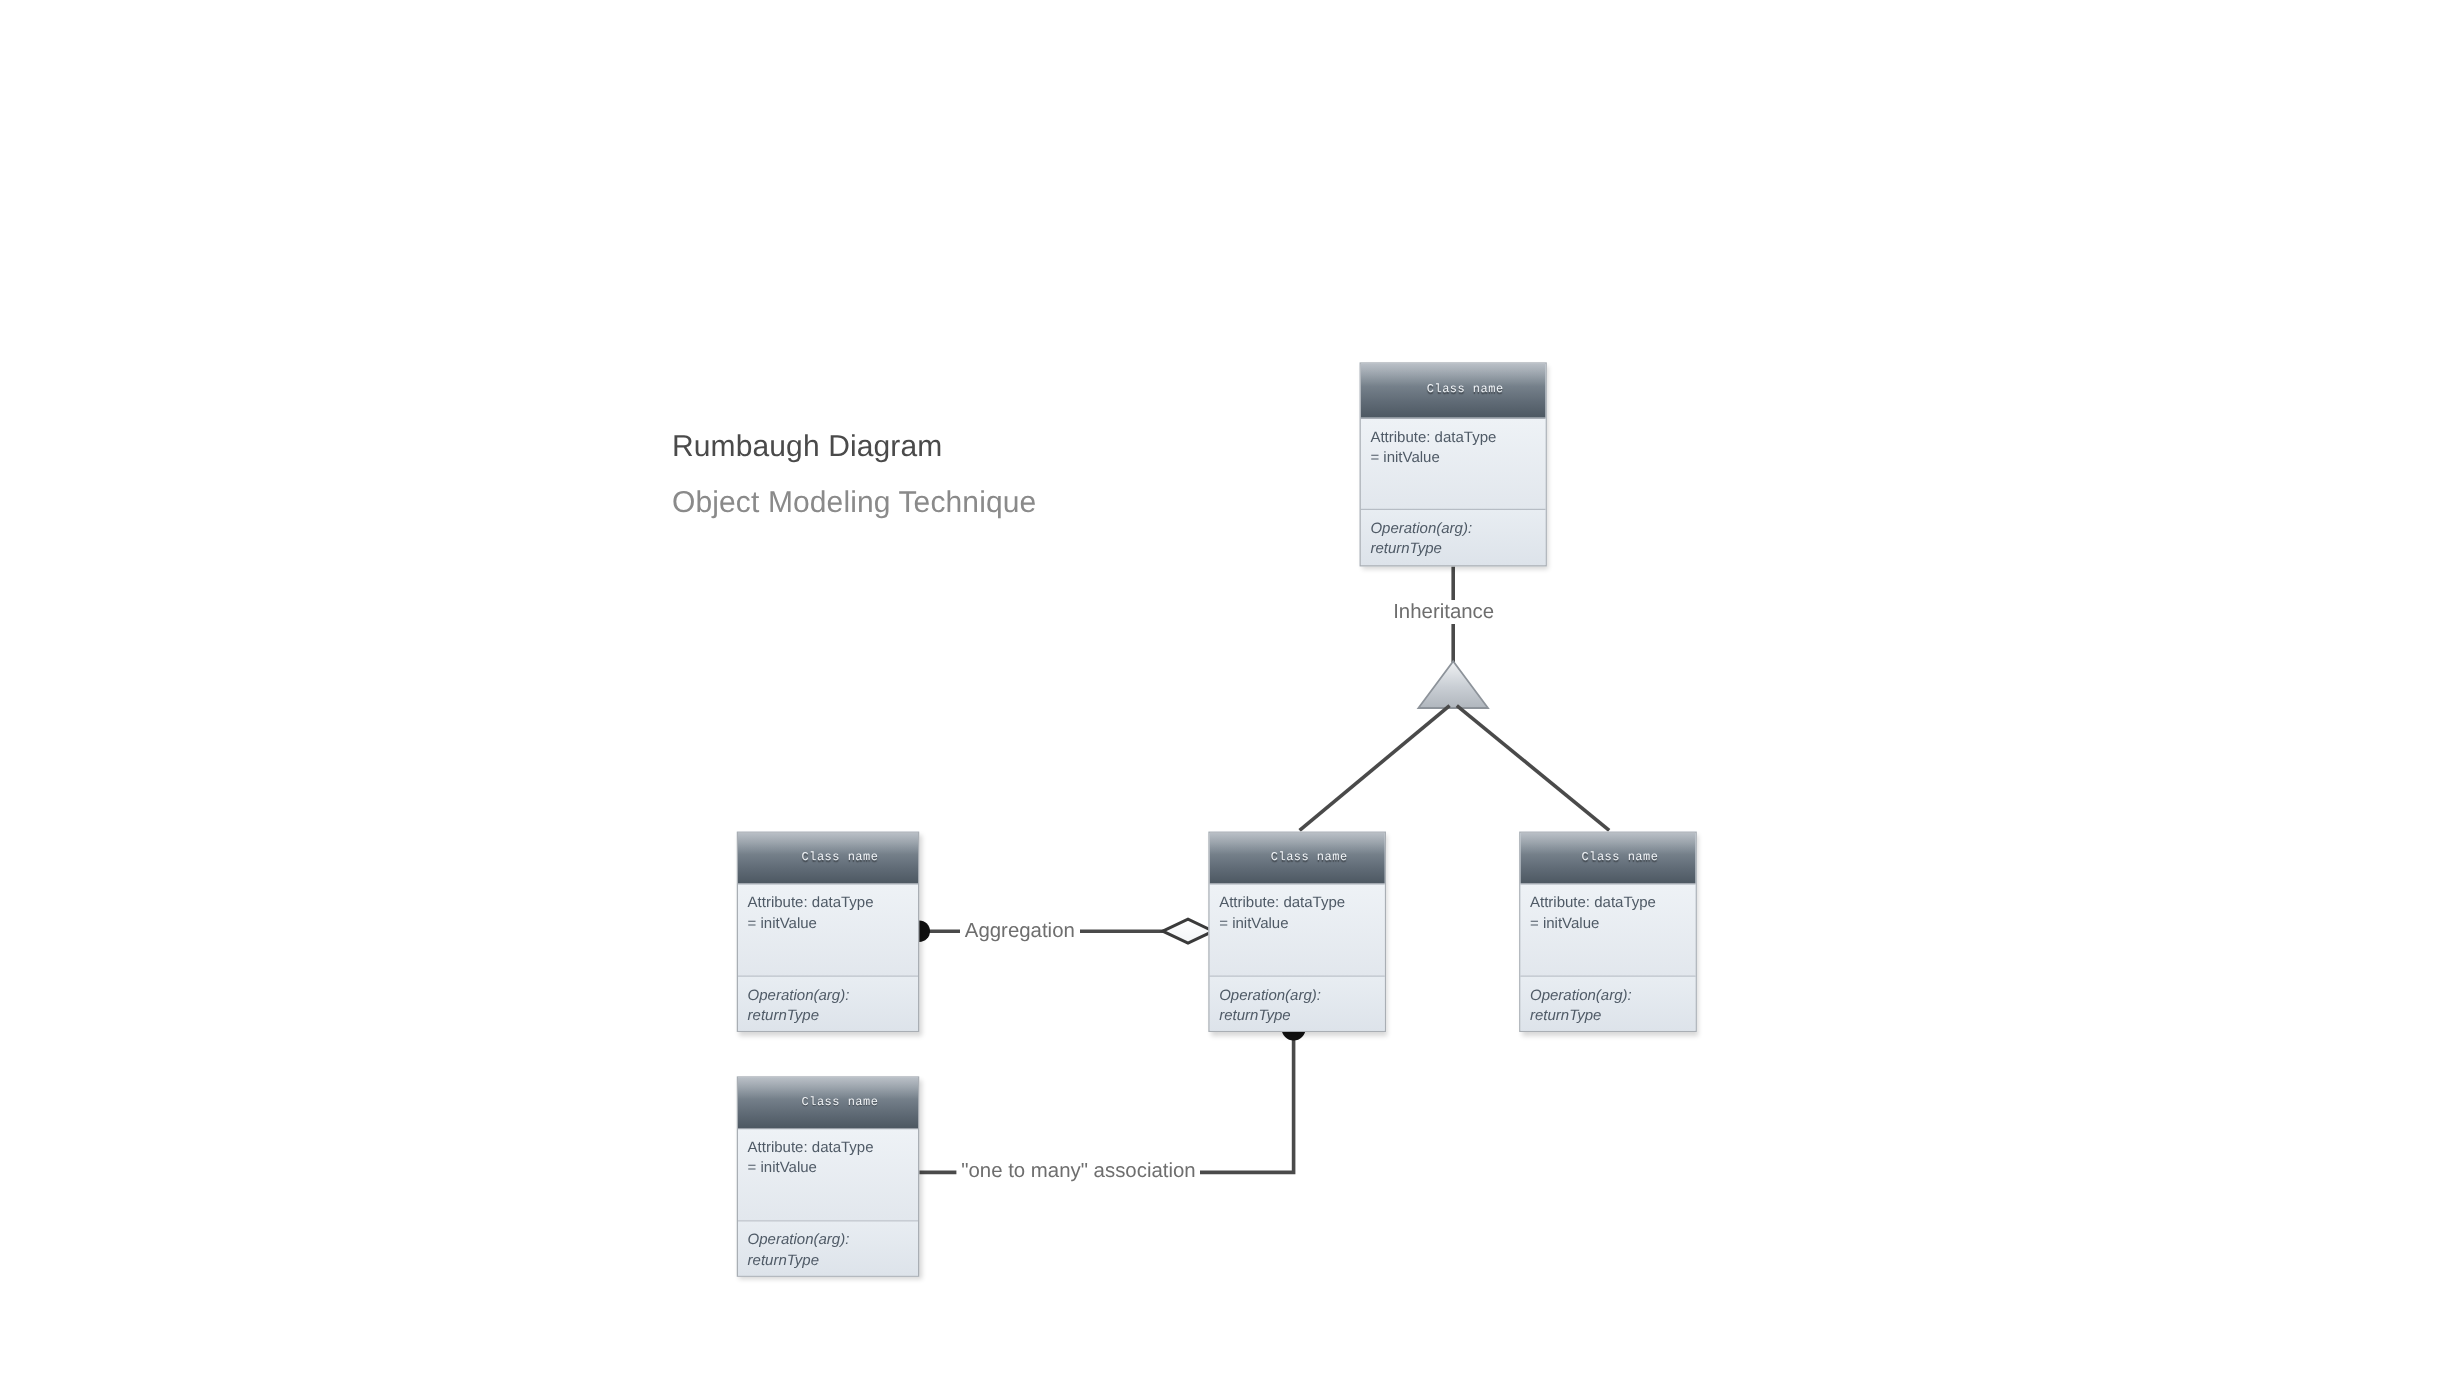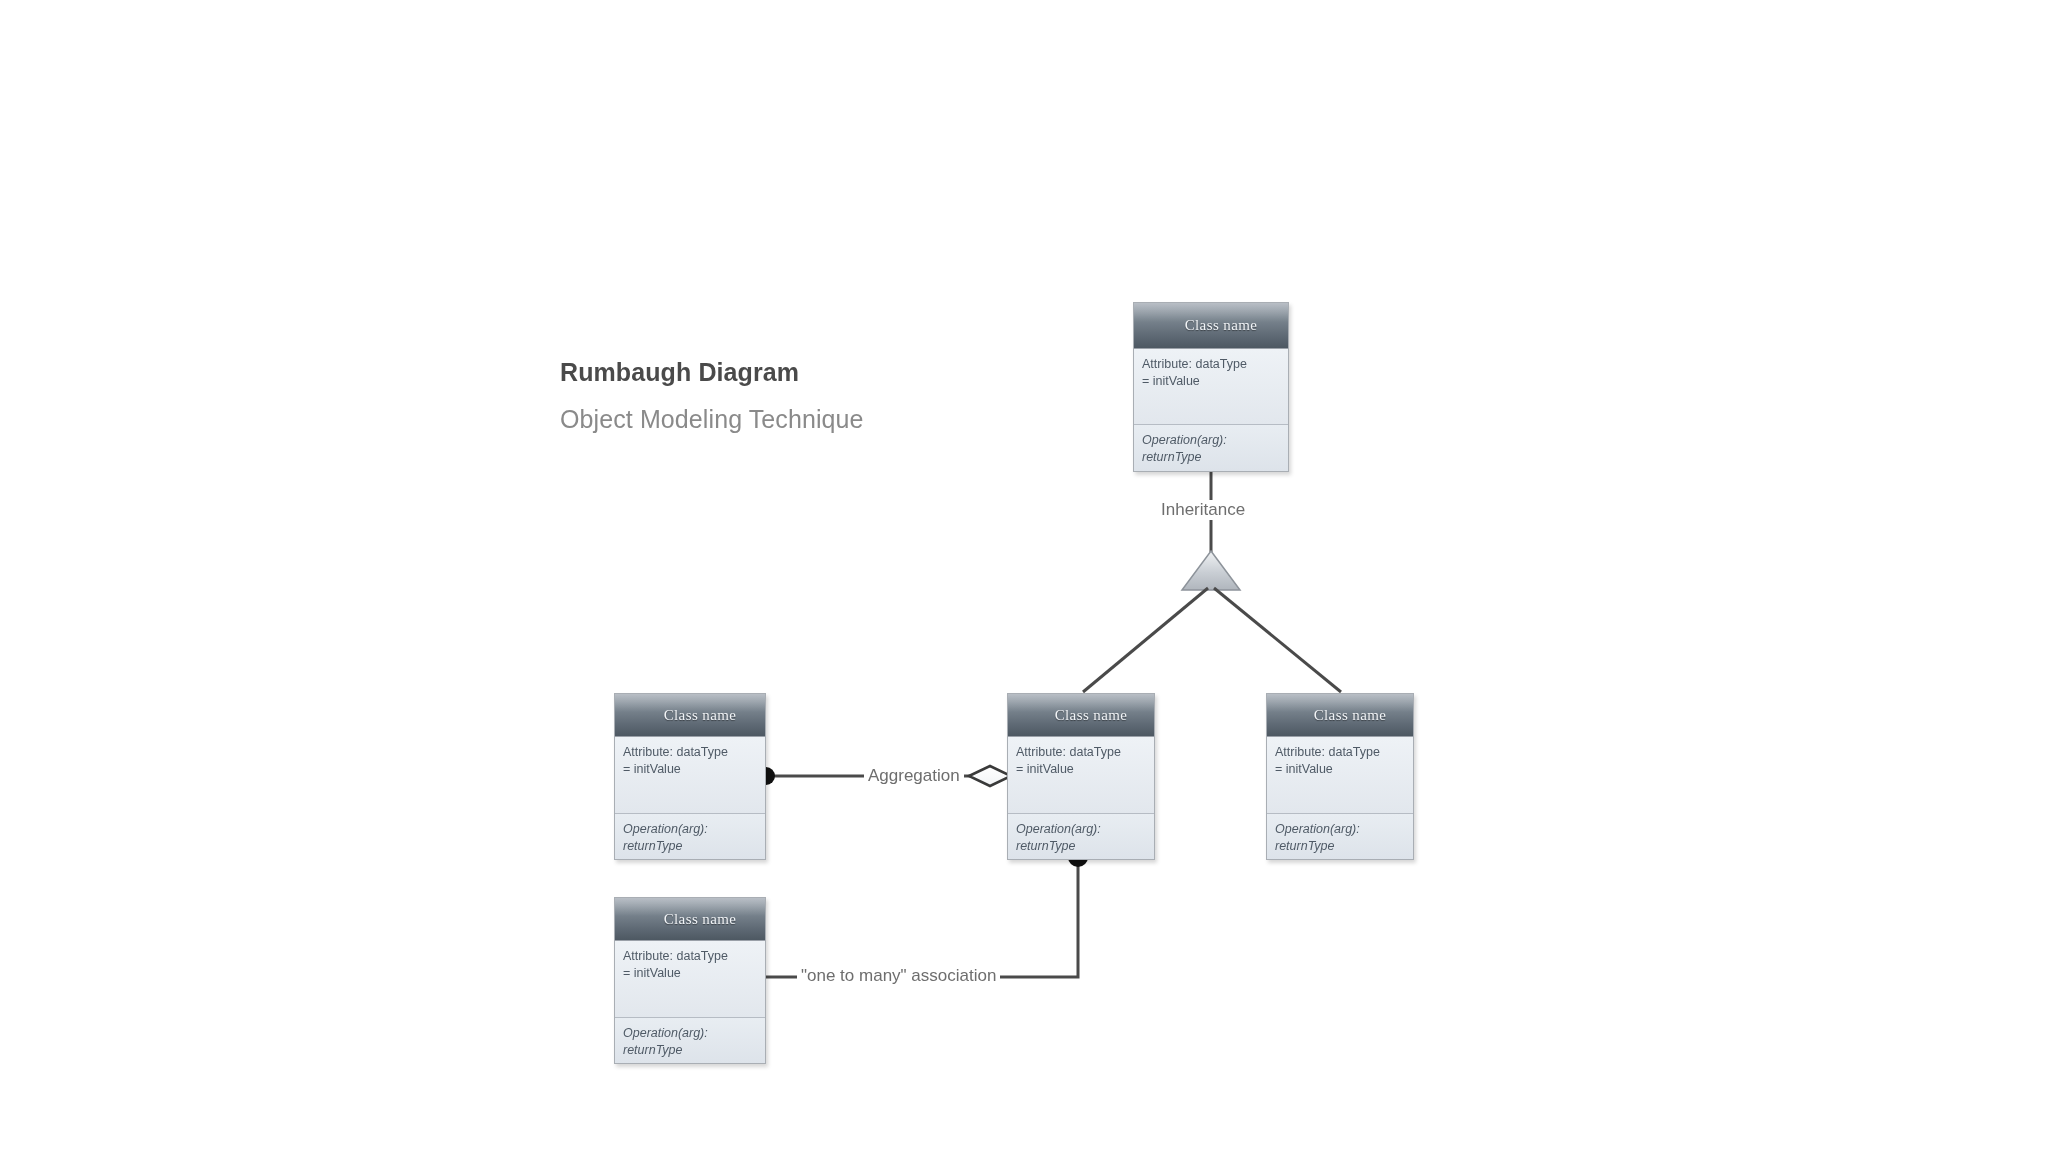--- a/index.html
+++ b/index.html
@@ -55,21 +55,21 @@
 
   
   #caption {
     position: absolute;
     left: 560px;
     top: 358px;
     width: 460px;
   }
   #caption .cap-title {
     font-family: "Liberation Sans", sans-serif;
-    font-weight: bold;
+    font-weight: normal;
     font-size: 25px;
     color: #3b3b3b;
     line-height: 1.18;
     letter-spacing: .1px;
     opacity: .92;
   }
   #caption .cap-sub {
     font-family: "Liberation Sans", sans-serif;
     font-weight: normal;
     font-size: 25px;
@@ -90,22 +90,22 @@
   }
   .cb-header {
     height: 38%;
     min-height: 30px;
     background: linear-gradient(to bottom, #9aa3ad 0%, #7e8993 30%, #5f6a75 72%, #4d5862 100%);
     border-bottom: 1px solid #9aa0a8;
     display: flex;
     align-items: center;
     justify-content: center;
     color: #f2f5f8;
-    font-family: Liberation Serif, serif;
-    font-size: 15px;
+    font-family: Liberation Mono, monospace;
+    font-size: 10px;
     letter-spacing: .4px;
     text-shadow: 0 1px 1px rgba(0,0,0,.45);
     position: relative;
     padding-left: 20px;
   }
   .cb-header::after {
     content: "";
     position: absolute;
     left: 0; right: 0; top: 0;
     height: 42%;
@@ -154,21 +154,21 @@
   .edge-label {
     position: absolute;
     font-family: Liberation Sans, sans-serif;
     font-size: 17px;
     color: #6e6e6e;
     white-space: nowrap;
     background: #ffffff;
     padding: 0 4px;
   }
   #label-inheritance { left: 1157px; top: 500px; }
-  #label-aggregation { left: 864px;  top: 766px; }
+  #label-aggregation { left: 800px;  top: 766px; }
   #label-association { left: 797px;  top: 966px; }
 </style>
 </head>
 <body>
 
 <div id="slide">
 
 
   <div id="diagram">
 

